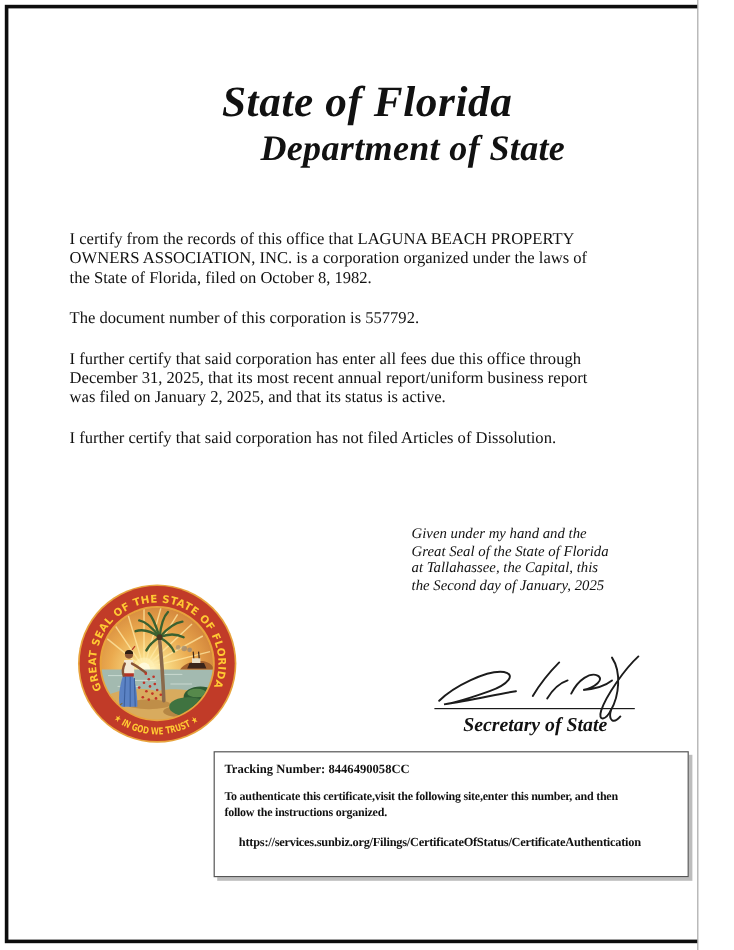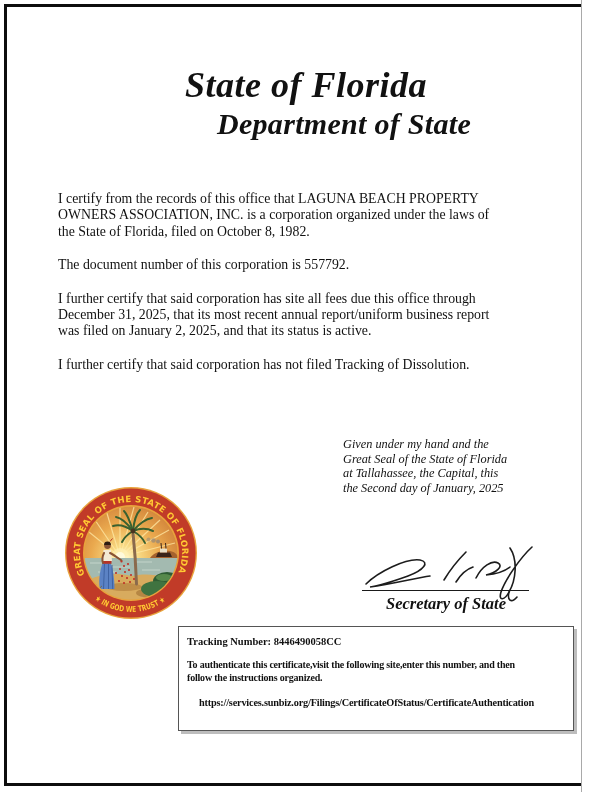--- a/index.html
+++ b/index.html
@@ -59,26 +59,26 @@
   <div class="body-text">
     <p>
       <span class="ln">I certify from the records of this office that LAGUNA BEACH PROPERTY</span><br>
       <span class="ln">OWNERS ASSOCIATION, INC. is a corporation organized under the laws of</span><br>
       <span class="ln">the State of Florida, filed on October 8, 1982.</span>
     </p>
     <p>
       <span class="ln">The document number of this corporation is 557792.</span>
     </p>
     <p>
-      <span class="ln">I further certify that said corporation has site all fees due this office through</span><br>
+      <span class="ln">I further certify that said corporation has enter all fees due this office through</span><br>
       <span class="ln">December 31, 2025, that its most recent annual report/uniform business report</span><br>
       <span class="ln">was filed on January 2, 2025, and that its status is active.</span>
     </p>
     <p>
-      <span class="ln">I further certify that said corporation has not filed Tracking of Dissolution.</span>
+      <span class="ln">I further certify that said corporation has not filed Articles of Dissolution.</span>
     </p>
   </div>
 
   <div class="attestation">
     <div class="ln">Given under my hand and the</div>
     <div class="ln">Great Seal of the State of Florida</div>
     <div class="ln">at Tallahassee, the Capital, this</div>
     <div class="ln">the Second day of January, 2025</div>
   </div>
 

